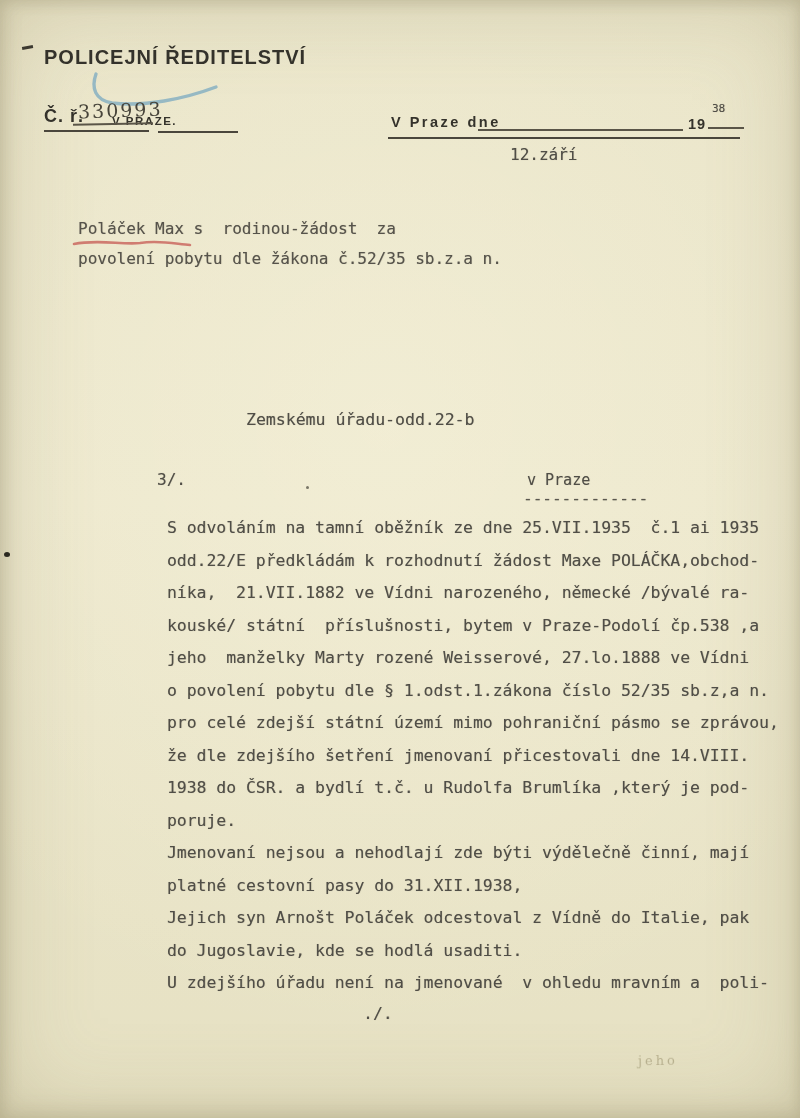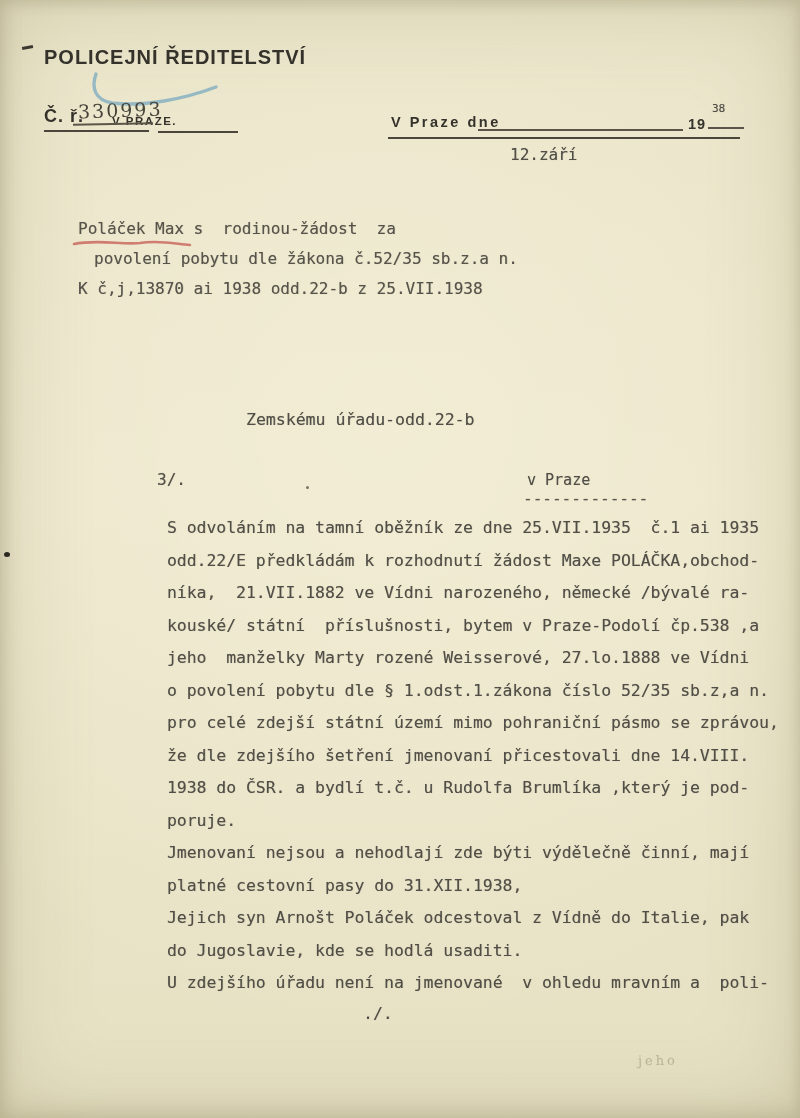--- a/index.html
+++ b/index.html
@@ -83,22 +83,21 @@
 
   <div class="abs print date-prefix">V Praze dne</div>
   <div class="abs tw date-fill">12.září</div>
   <div class="abs print date-year-printed">19</div>
   <div class="abs tw date-year-written">38</div>
   <div class="abs rule thin" style="left:478px;top:129px;width:205px;"></div>
   <div class="abs rule thin" style="left:708px;top:127px;width:36px;"></div>
   <div class="abs rule" style="left:388px;top:137px;width:352px;"></div>
 
   <div class="abs tw subject-line" style="top:214px;text-align:center;">Poláček Max s  rodinou-žádost  za</div>
-  <div class="abs tw subject-line" style="top:244px;margin-left:16px;">povolení pobytu dle žákona č.52/35 sb.z.a n.</div>
-  <div class="abs tw subject-line" style="top:274px;">K č,j,13870 ai 1938 odd.22-b z 25.VII.1938</div>
+  <div class="abs tw subject-line" style="top:244px;">povolení pobytu dle žákona č.52/35 sb.z.a n.</div>
 
   <svg class="abs red-underline" width="122" height="14" viewBox="0 0 122 14">
     <path d="M2,8 C 26,3 50,9 68,7 C 88,4 104,8 118,9" fill="none" stroke="currentColor" stroke-width="2.6" stroke-linecap="round"></path>
   </svg>
 
   <div class="abs tw addressee">Zemskému úřadu-odd.22-b</div>
 
   <div class="abs tw ref-mark">3/.</div>
   <div class="abs tw place-ref">v Praze</div>
   <div class="abs tw place-ref-underline">-------------</div>

